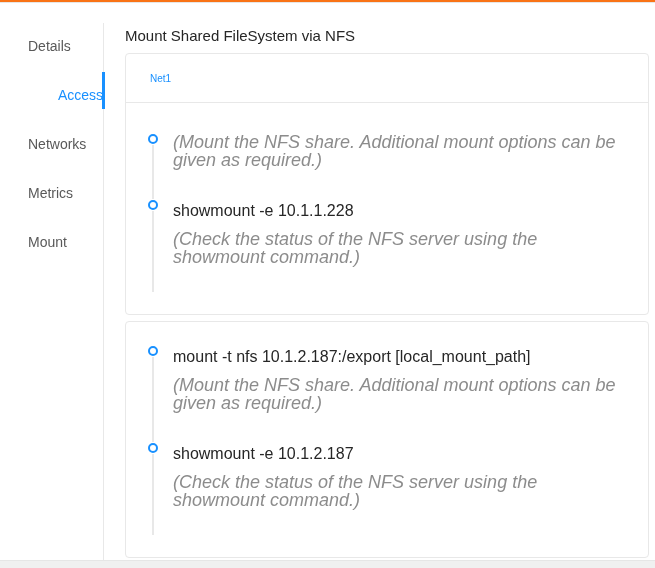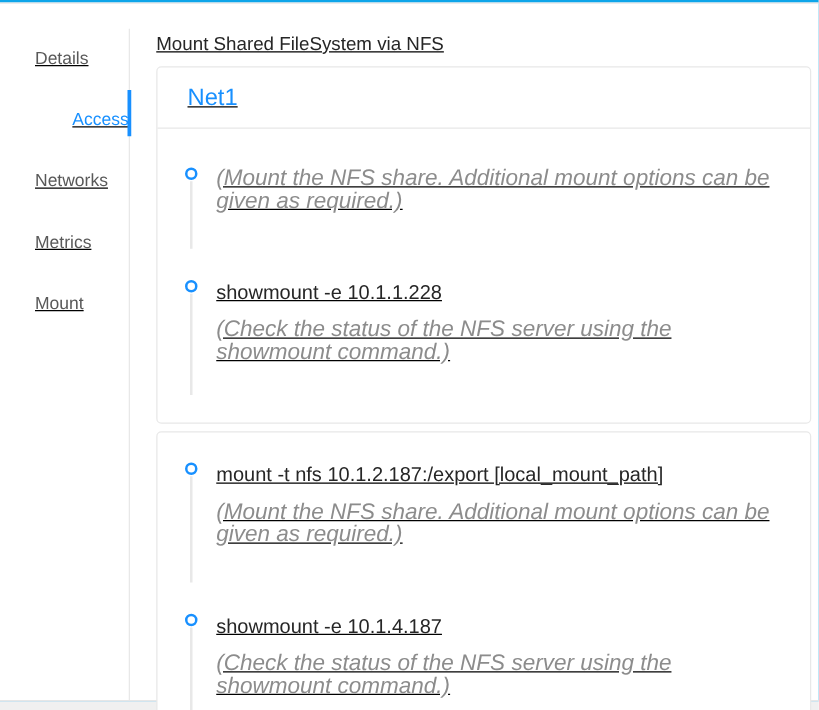--- a/index.html
+++ b/index.html
@@ -3,21 +3,21 @@
 <meta charset="utf-8">
 <style>
   * { box-sizing: border-box; }
   html, body { margin: 0; padding: 0; }
   body {
     width: 655px; height: 568px;
     background: #f0f0f0;
     font-family: "Liberation Sans", sans-serif;
     overflow: hidden;
   }
-  .app { background: #0ea5e9; padding-top: 2px; text-decoration: underline; }
+  .app { background: #f97316; padding-top: 2px; }
   .page {
     display: flex;
     height: 559px;
     background: #fff;
     border-top: 1px solid #e6e6e6;
     border-bottom: 1px solid #e6e6e6;
   }
 
   
   .tabs-nav {
@@ -58,39 +58,39 @@
   .card {
     border: 1px solid #e8e8e8;
     border-radius: 4px;
     background: #fff;
   }
   .card + .card { margin-top: 6px; }
   .card-head {
     height: 49px;
     line-height: 49px;
     padding: 0 24px;
-    font-size: 19px;
+    font-size: 10px;
     color: #1890ff;
     border-bottom: 1px solid #e8e8e8;
   }
   .card-body { padding: 23px 24px 22px 22px; }
 
   
   .timeline { list-style: none; margin: 0; padding: 0; }
   .step { position: relative; padding-left: 25px; }
   .step::before {
     content: "";
     position: absolute;
     left: 4px; top: 12px;
     width: 2px;
     height: calc(100% - 12px);
     background: #e8e8e8;
   }
   .step.first { padding-bottom: 30px; }
-  .step.last  { padding-bottom: 26px; margin-top: 24px; }
+  .step.last  { padding-bottom: 26px; }
   .dot {
     position: absolute;
     left: 0; top: 1px;
     width: 10px; height: 10px;
     border: 2px solid #1890ff;
     border-radius: 50%;
     background: #fff;
   }
   .cmd  { font-size: 16px; line-height: 24px; color: #262626; }
   .desc {
@@ -141,21 +141,21 @@
       <section class="card">
         <div class="card-body">
           <ul class="timeline">
             <li class="step first">
               <span class="dot"></span>
               <div class="cmd">mount -t nfs 10.1.2.187:/export [local_mount_path]</div>
               <div class="desc">(Mount the NFS share. Additional mount options can be given as required.)</div>
             </li>
             <li class="step last">
               <span class="dot"></span>
-              <div class="cmd">showmount -e 10.1.4.187</div>
+              <div class="cmd">showmount -e 10.1.2.187</div>
               <div class="desc">(Check the status of the NFS server using the showmount command.)</div>
             </li>
           </ul>
         </div>
       </section>
     </main>
 
   </div>
 </div>
 

